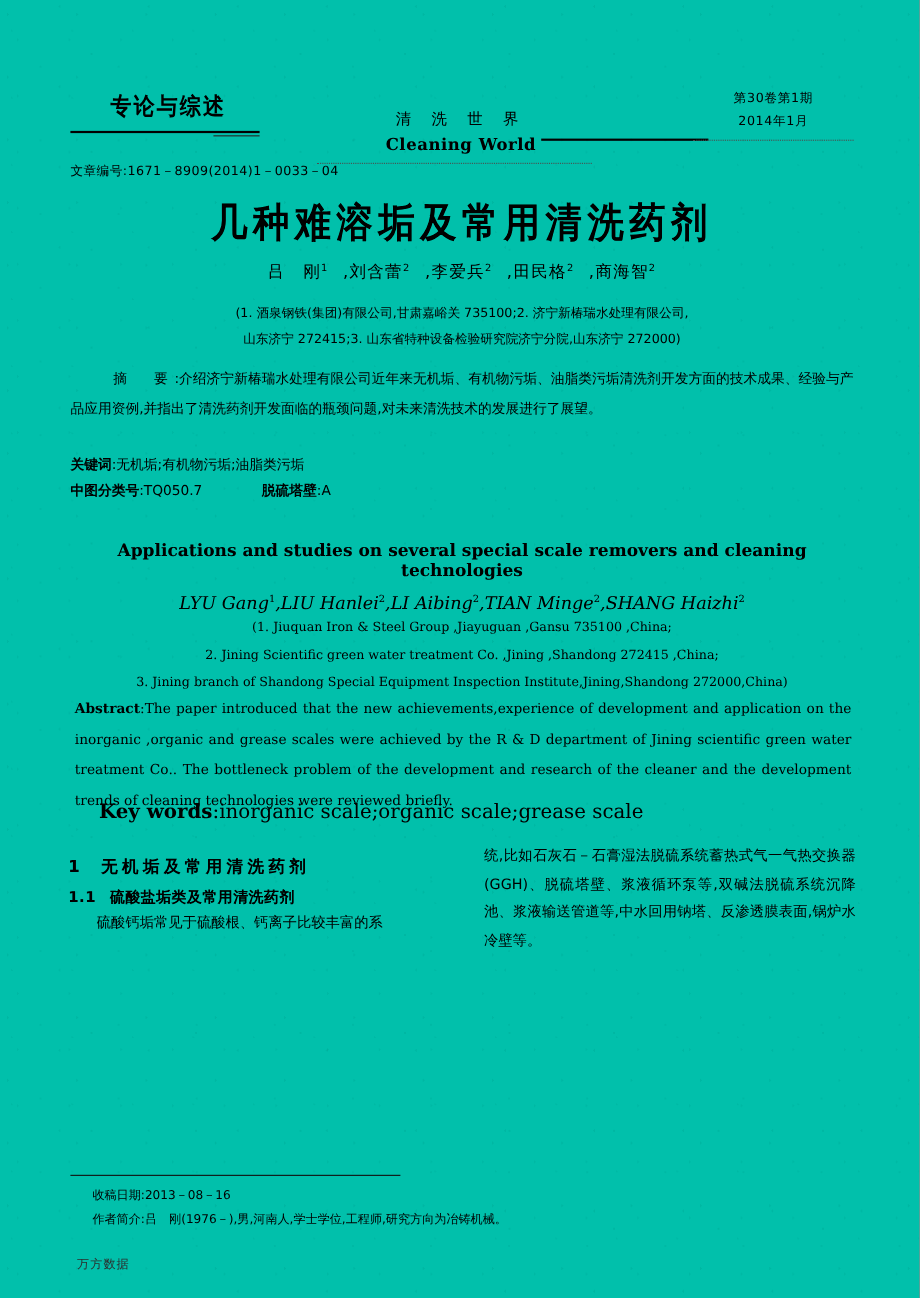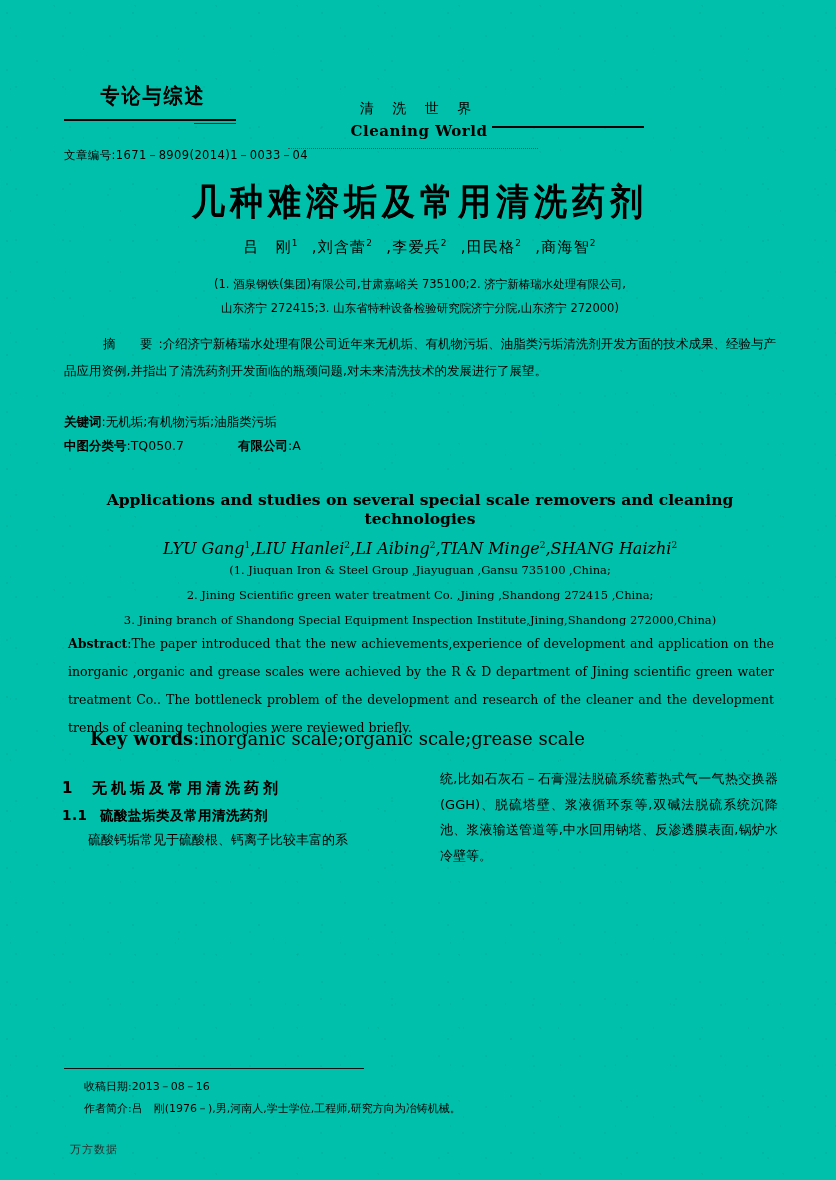--- a/index.html
+++ b/index.html
@@ -365,41 +365,46 @@
         <div class="col-name">专论与综述</div>
         <div class="rule"></div>
         <div class="rule2"></div>
       </div>
       <div class="mh-center">
         <div class="j-cn">清 洗 世 界</div>
         <div class="j-en">Cleaning World</div>
         <div class="dotrule"></div>
       </div>
       <div class="mh-midrule"></div>
+      <div class="mh-right">
+        <div class="vol">第30卷第1期</div>
+        <div class="dt">2014年1月</div>
+        <div class="dotrule"></div>
+      </div>
     </div>
 
     <div class="artnum">文章编号:1671－8909(2014)1－0033－04</div>
 
     <div class="title-cn">几种难溶垢及常用清洗药剂</div>
     <div class="authors-cn">
       <span><span>吕　刚</span><sup>1</sup></span><span class="gap"></span>,<span><span>刘含蕾</span><sup>2</sup></span><span class="gap"></span>,<span><span>李爱兵</span><sup>2</sup></span><span class="gap"></span>,<span><span>田民格</span><sup>2</sup></span><span class="gap"></span>,<span><span>商海智</span><sup>2</sup></span>
     </div>
     <div class="affil-cn">
       <div>(1. 酒泉钢铁(集团)有限公司,甘肃嘉峪关 735100;2. 济宁新椿瑞水处理有限公司,</div>
       <div>山东济宁 272415;3. 山东省特种设备检验研究院济宁分院,山东济宁 272000)</div>
     </div>
 
     <div class="abs-cn">
       <span class="lab">摘　要</span><span>:介绍济宁新椿瑞水处理有限公司近年来无机垢、有机物污垢、油脂类污垢清洗剂开发方面的技术成果、经验与产品应用资例,并指出了清洗药剂开发面临的瓶颈问题,对未来清洗技术的发展进行了展望。</span>
     </div>
     <div class="kw-cn">
       <span class="lab">关键词</span><span>:无机垢;有机物污垢;油脂类污垢</span>
     </div>
     <div class="codes">
-      <span class="lab">中图分类号</span><span>:TQ050.7</span><span class="sep"></span><span class="lab">有限公司</span><span>:A</span>
+      <span class="lab">中图分类号</span><span>:TQ050.7</span><span class="sep"></span><span class="lab">脱硫塔壁</span><span>:A</span>
     </div>
 
     <div class="title-en">Applications and studies on several special scale removers and cleaning technologies</div>
     <div class="authors-en">
       <span><span>LYU Gang</span><sup>1</sup></span>,<span><span>LIU Hanlei</span><sup>2</sup></span>,<span><span>LI Aibing</span><sup>2</sup></span>,<span><span>TIAN Minge</span><sup>2</sup></span>,<span><span>SHANG Haizhi</span><sup>2</sup></span>
     </div>
     <div class="affil-en">
       <div>(1. Jiuquan Iron &amp; Steel Group ,Jiayuguan ,Gansu 735100 ,China;</div>
       <div>2. Jining Scientific green water treatment Co. ,Jining ,Shandong 272415 ,China;</div>
       <div>3. Jining branch of Shandong Special Equipment Inspection Institute,Jining,Shandong 272000,China)</div>

